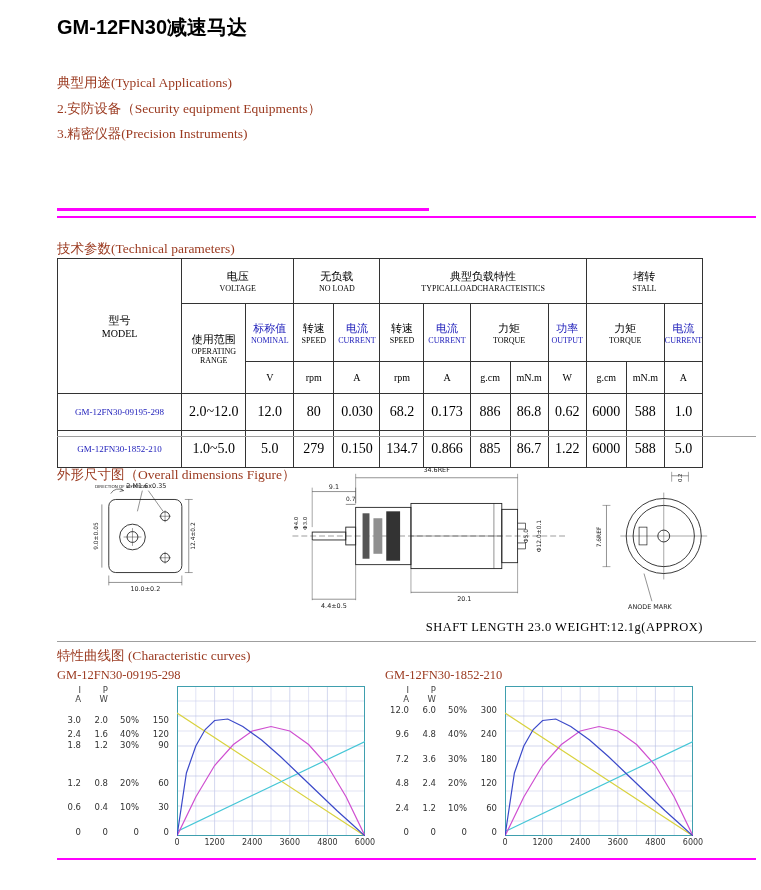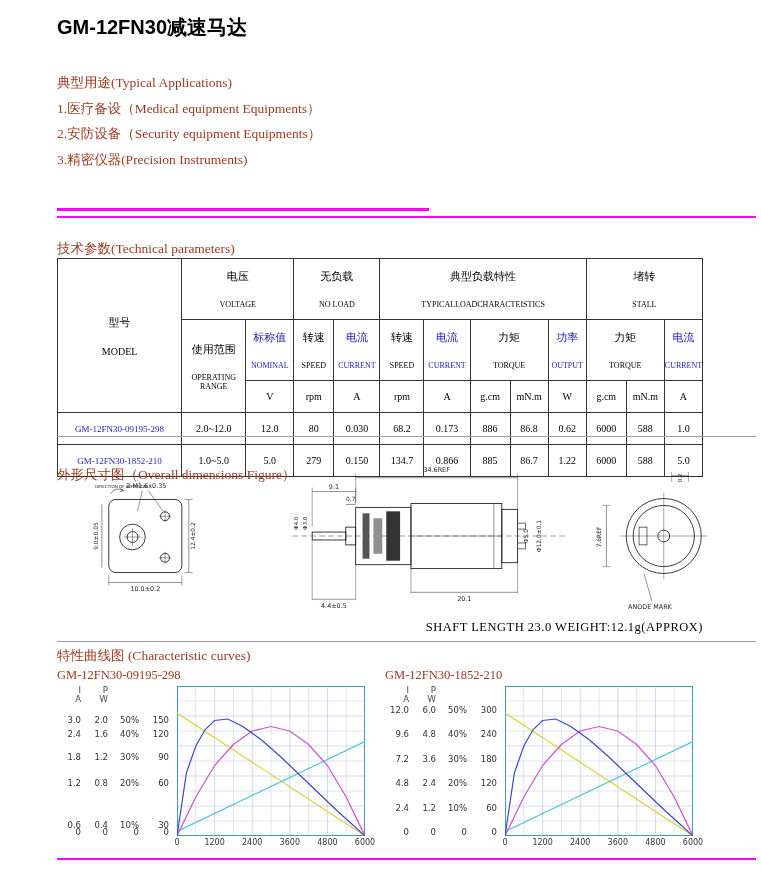--- a/index.html
+++ b/index.html
@@ -14,26 +14,26 @@
   #sec-tech{left:57px;top:240px;}
   #sec-dim{left:57px;top:466px;}
   #sec-curves{left:57px;top:647px;}
   .mline{background:#ff00ff;}
   .gline{background:#9f9f9f;}
 
   
   table.tech{position:absolute;left:57px;top:258px;width:646px;border-collapse:collapse;table-layout:fixed;text-align:center;}
   .tech th,.tech td{border:1px solid #333;font-weight:normal;padding:10px 0;vertical-align:middle;}
   .tech .zh{display:block;font-size:11px;}
-  .tech .en{display:block;font-size:8px;margin-top:16px;}
+  .tech .en{display:block;font-size:8px;}
   .tech .blu{color:#2020bb;}
   .tech tr.g th{height:36px;}
   .tech tr.s th{height:58px;}
   .tech tr.units td{height:18px;font-size:10px;}
-  .tech tbody td{height:26px;font-size:10px;}
+  .tech tbody td{height:26px;font-size:14px;}
   .tech tbody td.model{font-size:9px;color:#2020bb;}
 
   
   #dims-svg{position:absolute;left:57px;top:458px;}
   #dims-svg text{font-family:"DejaVu Sans",sans-serif;}
   .caption{left:57px;top:620px;width:646px;text-align:right;font-size:12.5px;letter-spacing:.5px;}
 
   
   .chart{position:absolute;top:668px;width:320px;}
   #chart0{left:57px;} #chart1{left:385px;}
@@ -50,21 +50,20 @@
 </style>
 </head>
 <body>
 
 <div class="page">
 
   <h1 class="abs title">GM-12FN30减速马达</h1>
 
   <div class="abs apps red">
     <div>典型用途(Typical Applications)</div>
-    <div>1.医疗备设（Medical equipment Equipments）</div>
     <div>2.安防设备（Security equipment Equipments）</div>
     <div>3.精密仪器(Precision Instruments)</div>
   </div>
 
   <div class="abs mline" style="left:57px;top:208px;width:372px;height:3px;"></div>
   <div class="abs mline" style="left:57px;top:216px;width:699px;height:2px;"></div>
 
   <div class="abs sec red" id="sec-tech">技术参数(Technical parameters)</div>
 
   <table class="tech">
@@ -303,33 +302,33 @@
             <span>2.0</span>
             <span>50%</span>
             <span>150</span>
           </div>
           <div class="ylrow" style="top: 44.4px;">
             <span>2.4</span>
             <span>1.6</span>
             <span>40%</span>
             <span>120</span>
           </div>
-          <div class="ylrow" style="top: 67px;">
+          <div class="ylrow" style="top: 55px;">
             <span>1.8</span>
             <span>1.2</span>
             <span>30%</span>
             <span>90</span>
           </div>
           <div class="ylrow" style="top: 93.2px;">
             <span>1.2</span>
             <span>0.8</span>
             <span>20%</span>
             <span>60</span>
           </div>
-          <div class="ylrow" style="top: 135px;">
+          <div class="ylrow" style="top: 117px;">
             <span>0.6</span>
             <span>0.4</span>
             <span>10%</span>
             <span>30</span>
           </div>
           <div class="ylrow" style="top: 142px;">
             <span>0</span>
             <span>0</span>
             <span>0</span>
             <span>0</span>

